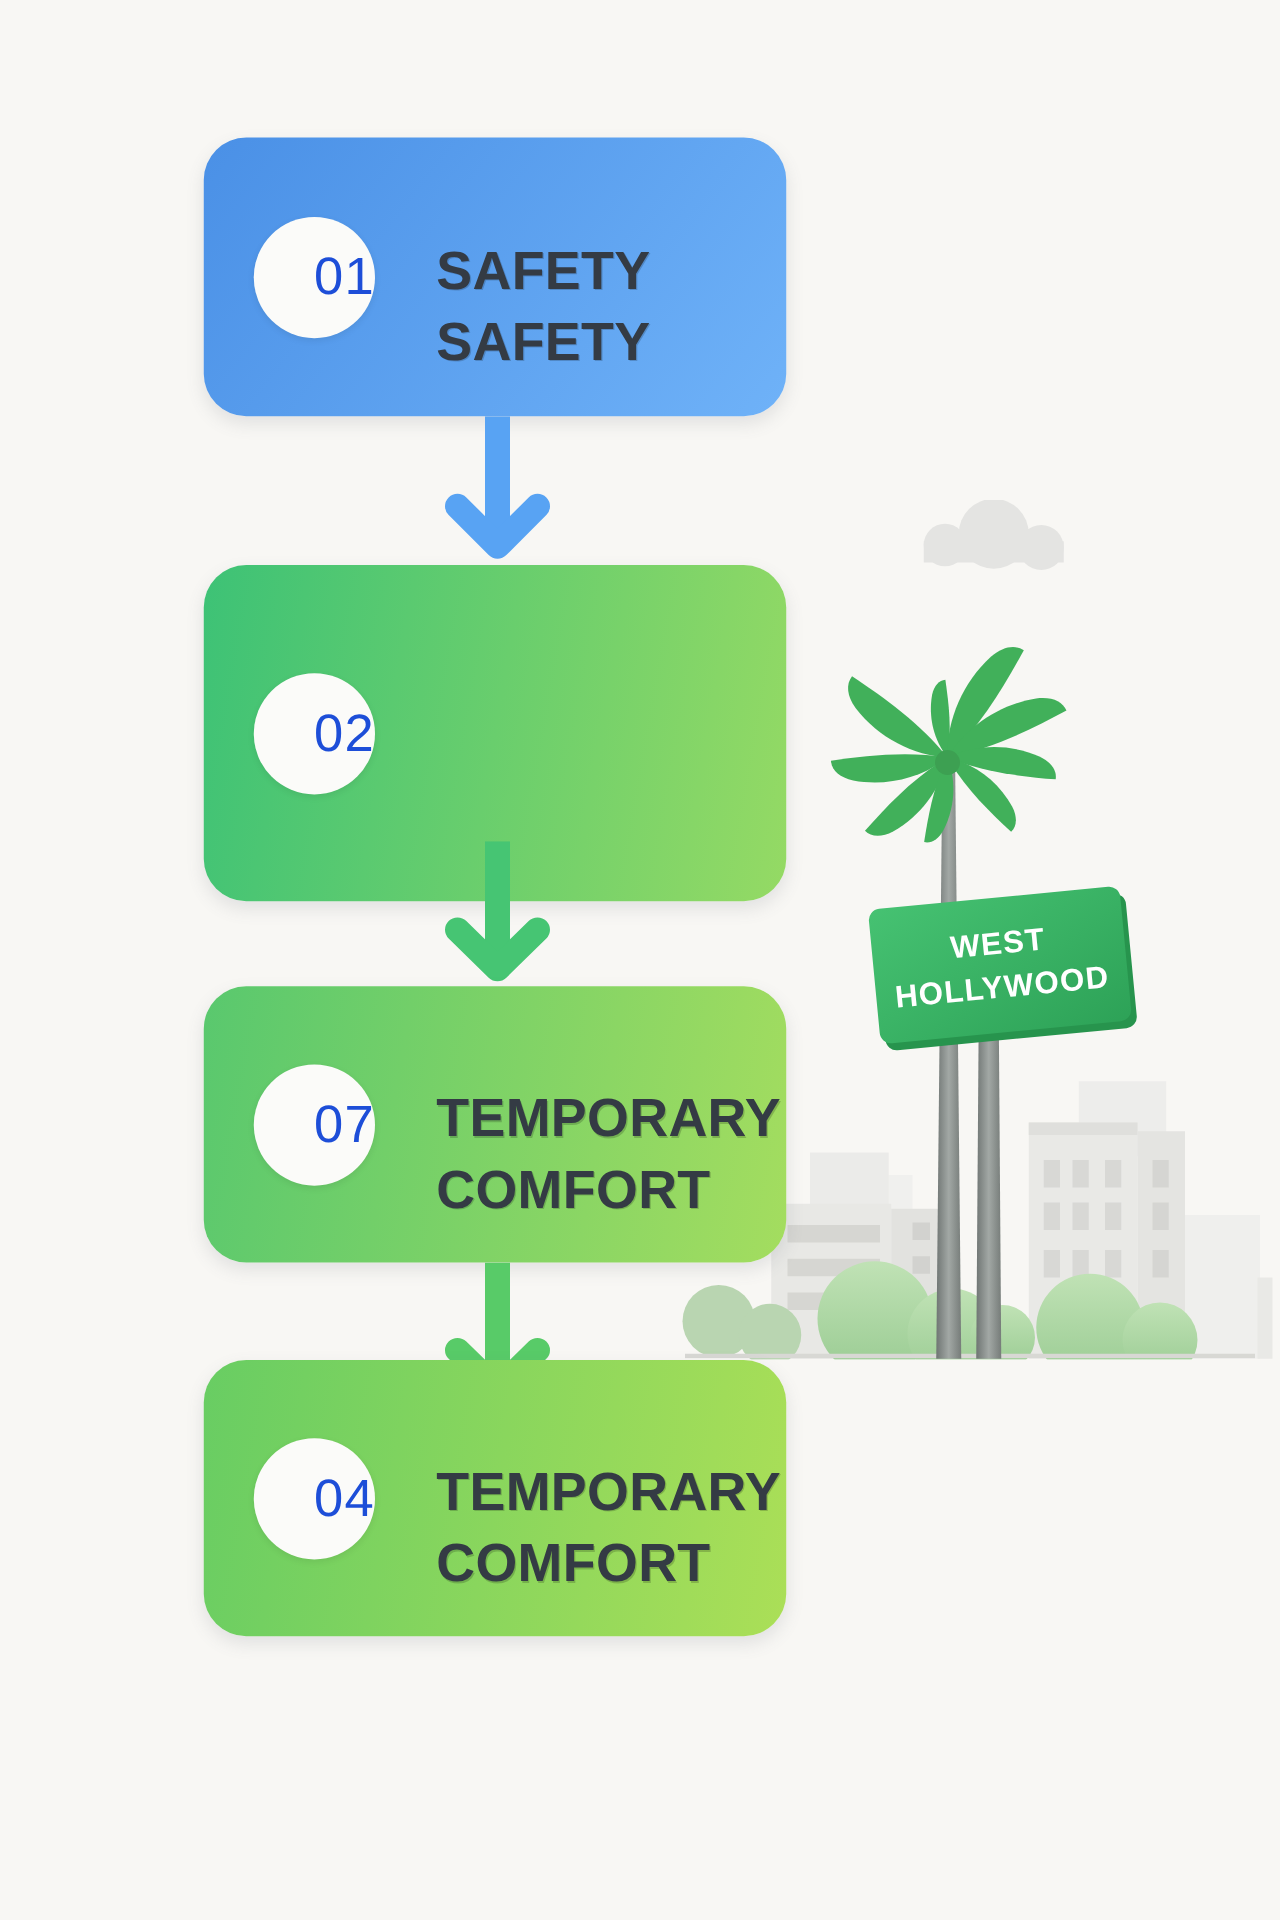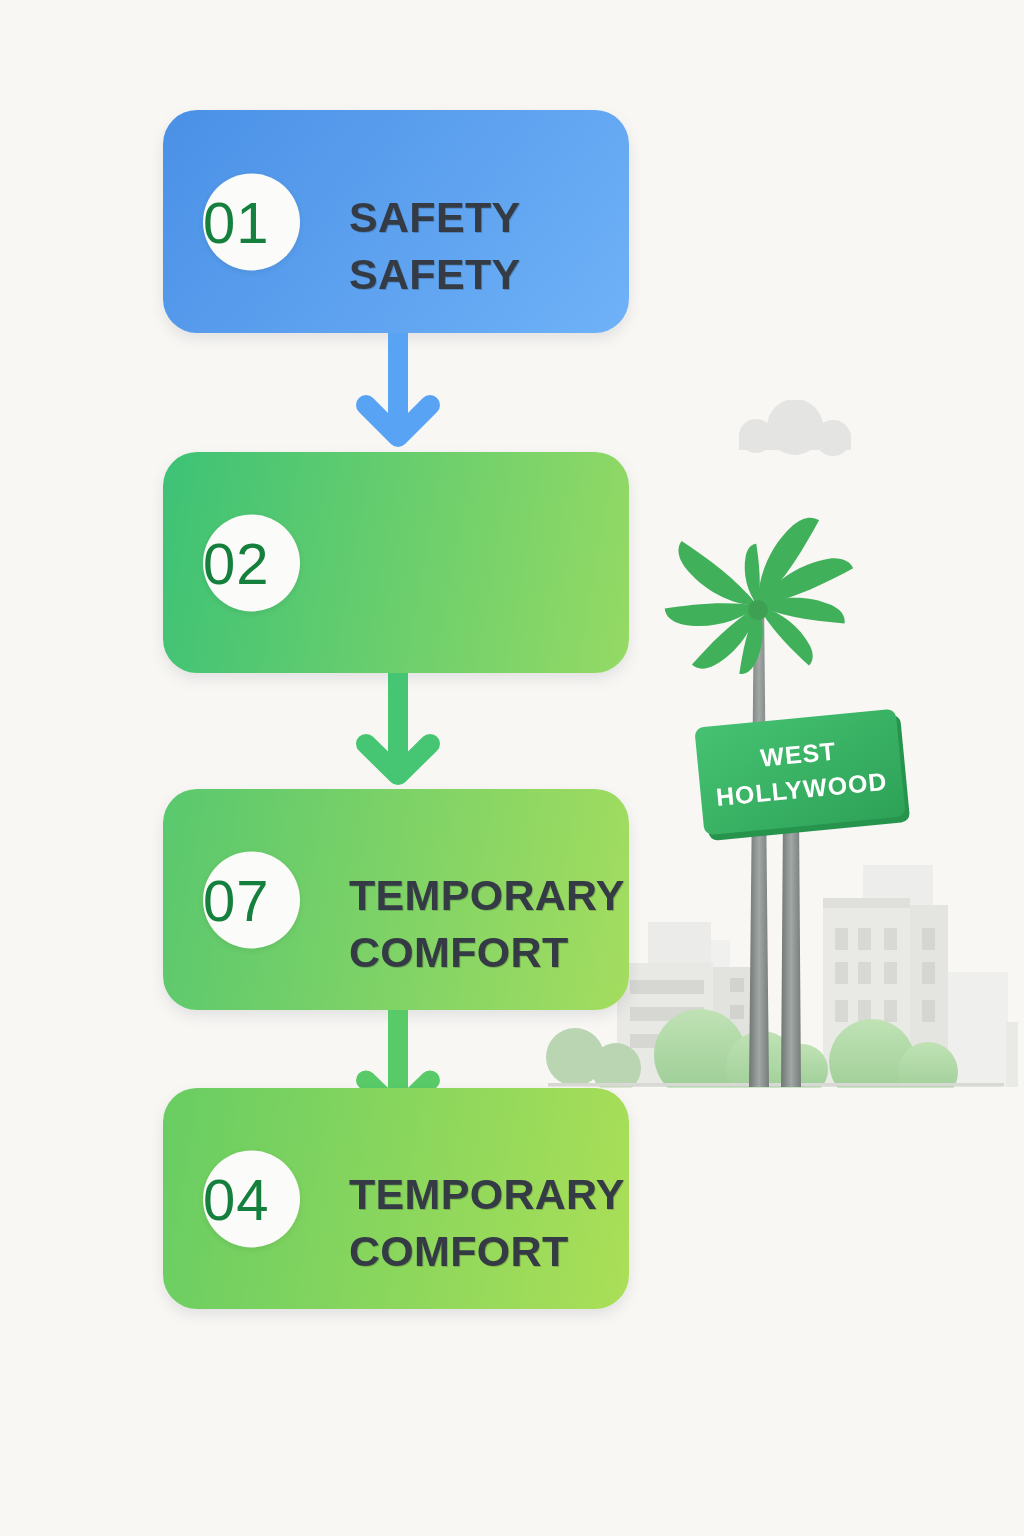--- a/index.html
+++ b/index.html
@@ -7,28 +7,28 @@
     position:relative;width:1024px;height:1536px;overflow:hidden;
     background:#f8f7f4;
     font-family:"Liberation Sans", sans-serif;
   }
   .scene{position:absolute;left:540px;top:400px;width:484px;height:700px;}
   .step{
     position:absolute;left:163px;width:466px;border-radius:34px;
     box-shadow:0 6px 14px rgba(90,100,110,0.14);
   }
   .step-1{top:110px;height:223px;background:linear-gradient(128deg,#4a90e6 0%,#6fb2f8 100%);}
-  .step-2{top:452px;height:221px;background:linear-gradient(100deg,#3dc276 0%,#95da64 100%);}
+  .step-2{top:452px;height:269px;background:linear-gradient(100deg,#3dc276 0%,#95da64 100%);}
   .step-3{top:789px;height:221px;background:linear-gradient(100deg,#59c86e 0%,#a4dd5f 100%);}
   .step-4{top:1088px;height:221px;background:linear-gradient(100deg,#68cd63 0%,#abdf57 100%);}
   .badge{
     position:absolute;left:40px;top:50%;transform:translateY(-50%);
     width:97px;height:97px;border-radius:50%;background:#fbfbf9;
-    display:flex;align-items:center;justify-content:flex-start;
-    font-size:58px;font-weight:500;color:#15803d;letter-spacing:1px;
+    display:flex;align-items:center;justify-content:flex-end;
+    font-size:42px;font-weight:500;color:#1d4ed8;letter-spacing:1px;
     box-shadow:0 2px 6px rgba(0,0,0,0.08);
   }
   .title{
     position:absolute;left:186px;top:0;height:100%;right:10px;
     display:flex;flex-direction:column;justify-content:center;
     font-size:43px;line-height:57px;font-weight:bold;color:#343b44;
     letter-spacing:0.3px;text-shadow:1px 1px 0 rgba(0,0,0,0.18);margin-top:24px;
   }
   .arrow{position:absolute;left:355px;width:86px;}
   .arrow-1{top:333px;height:119px;}

